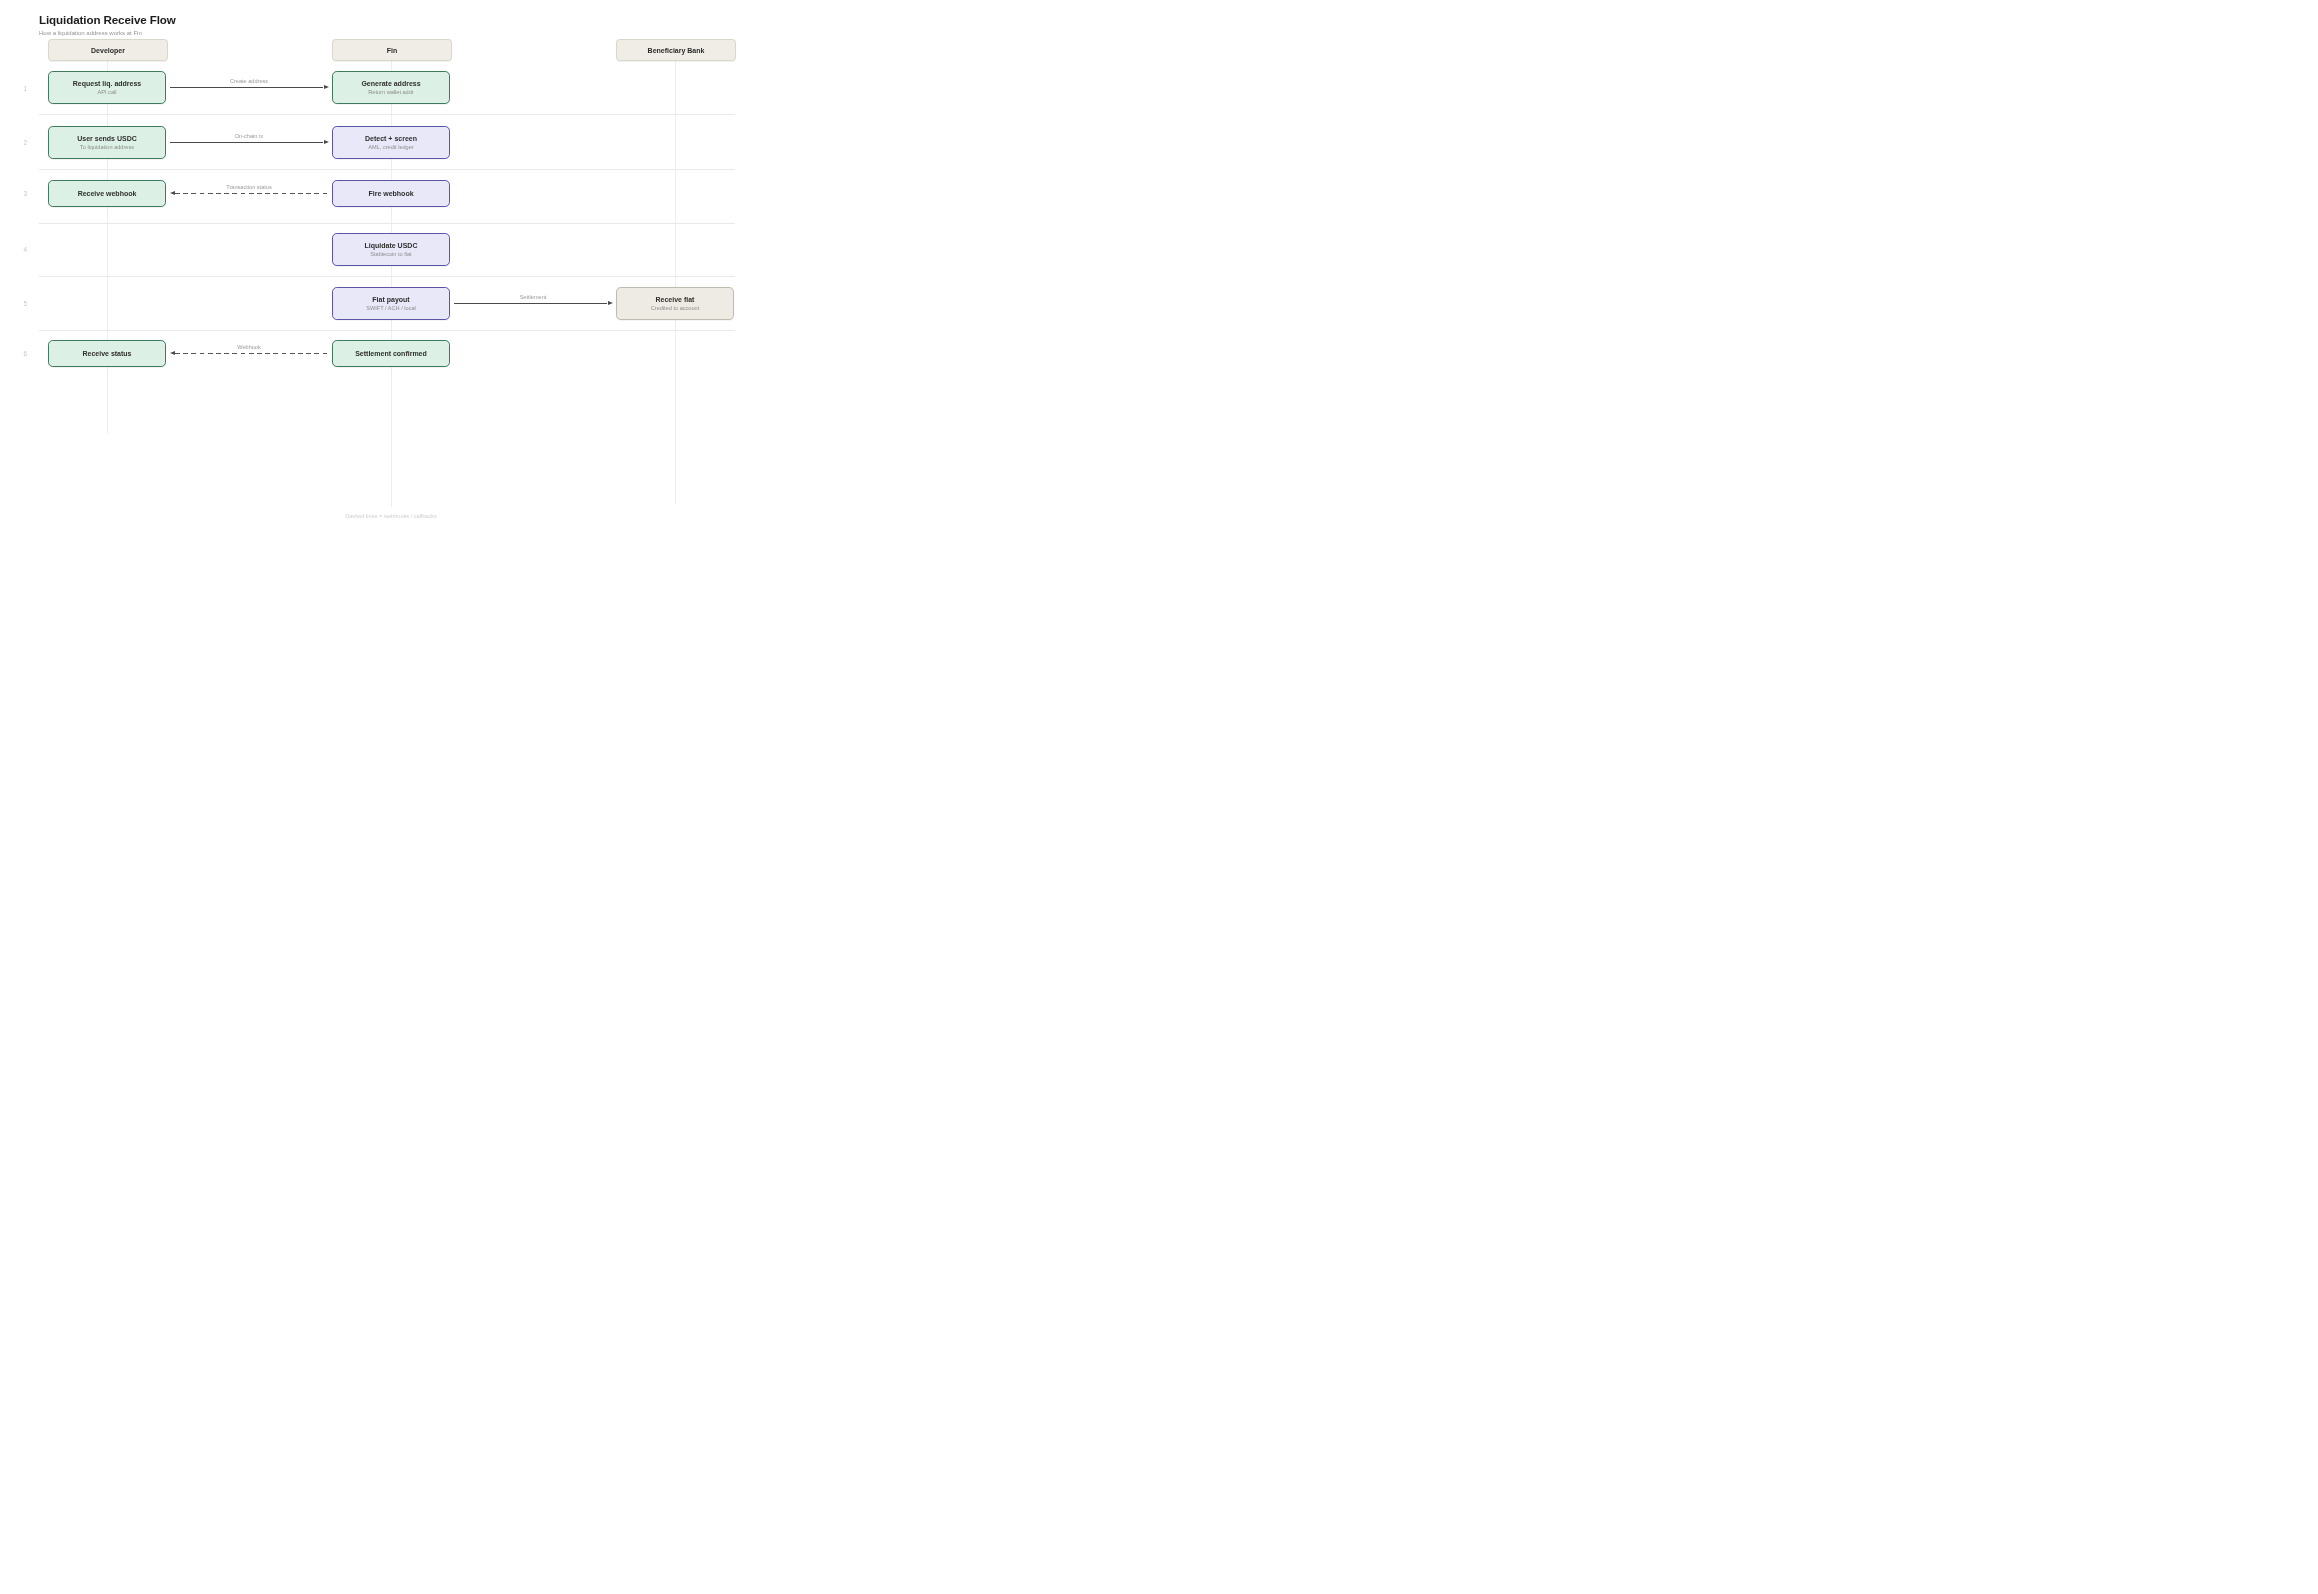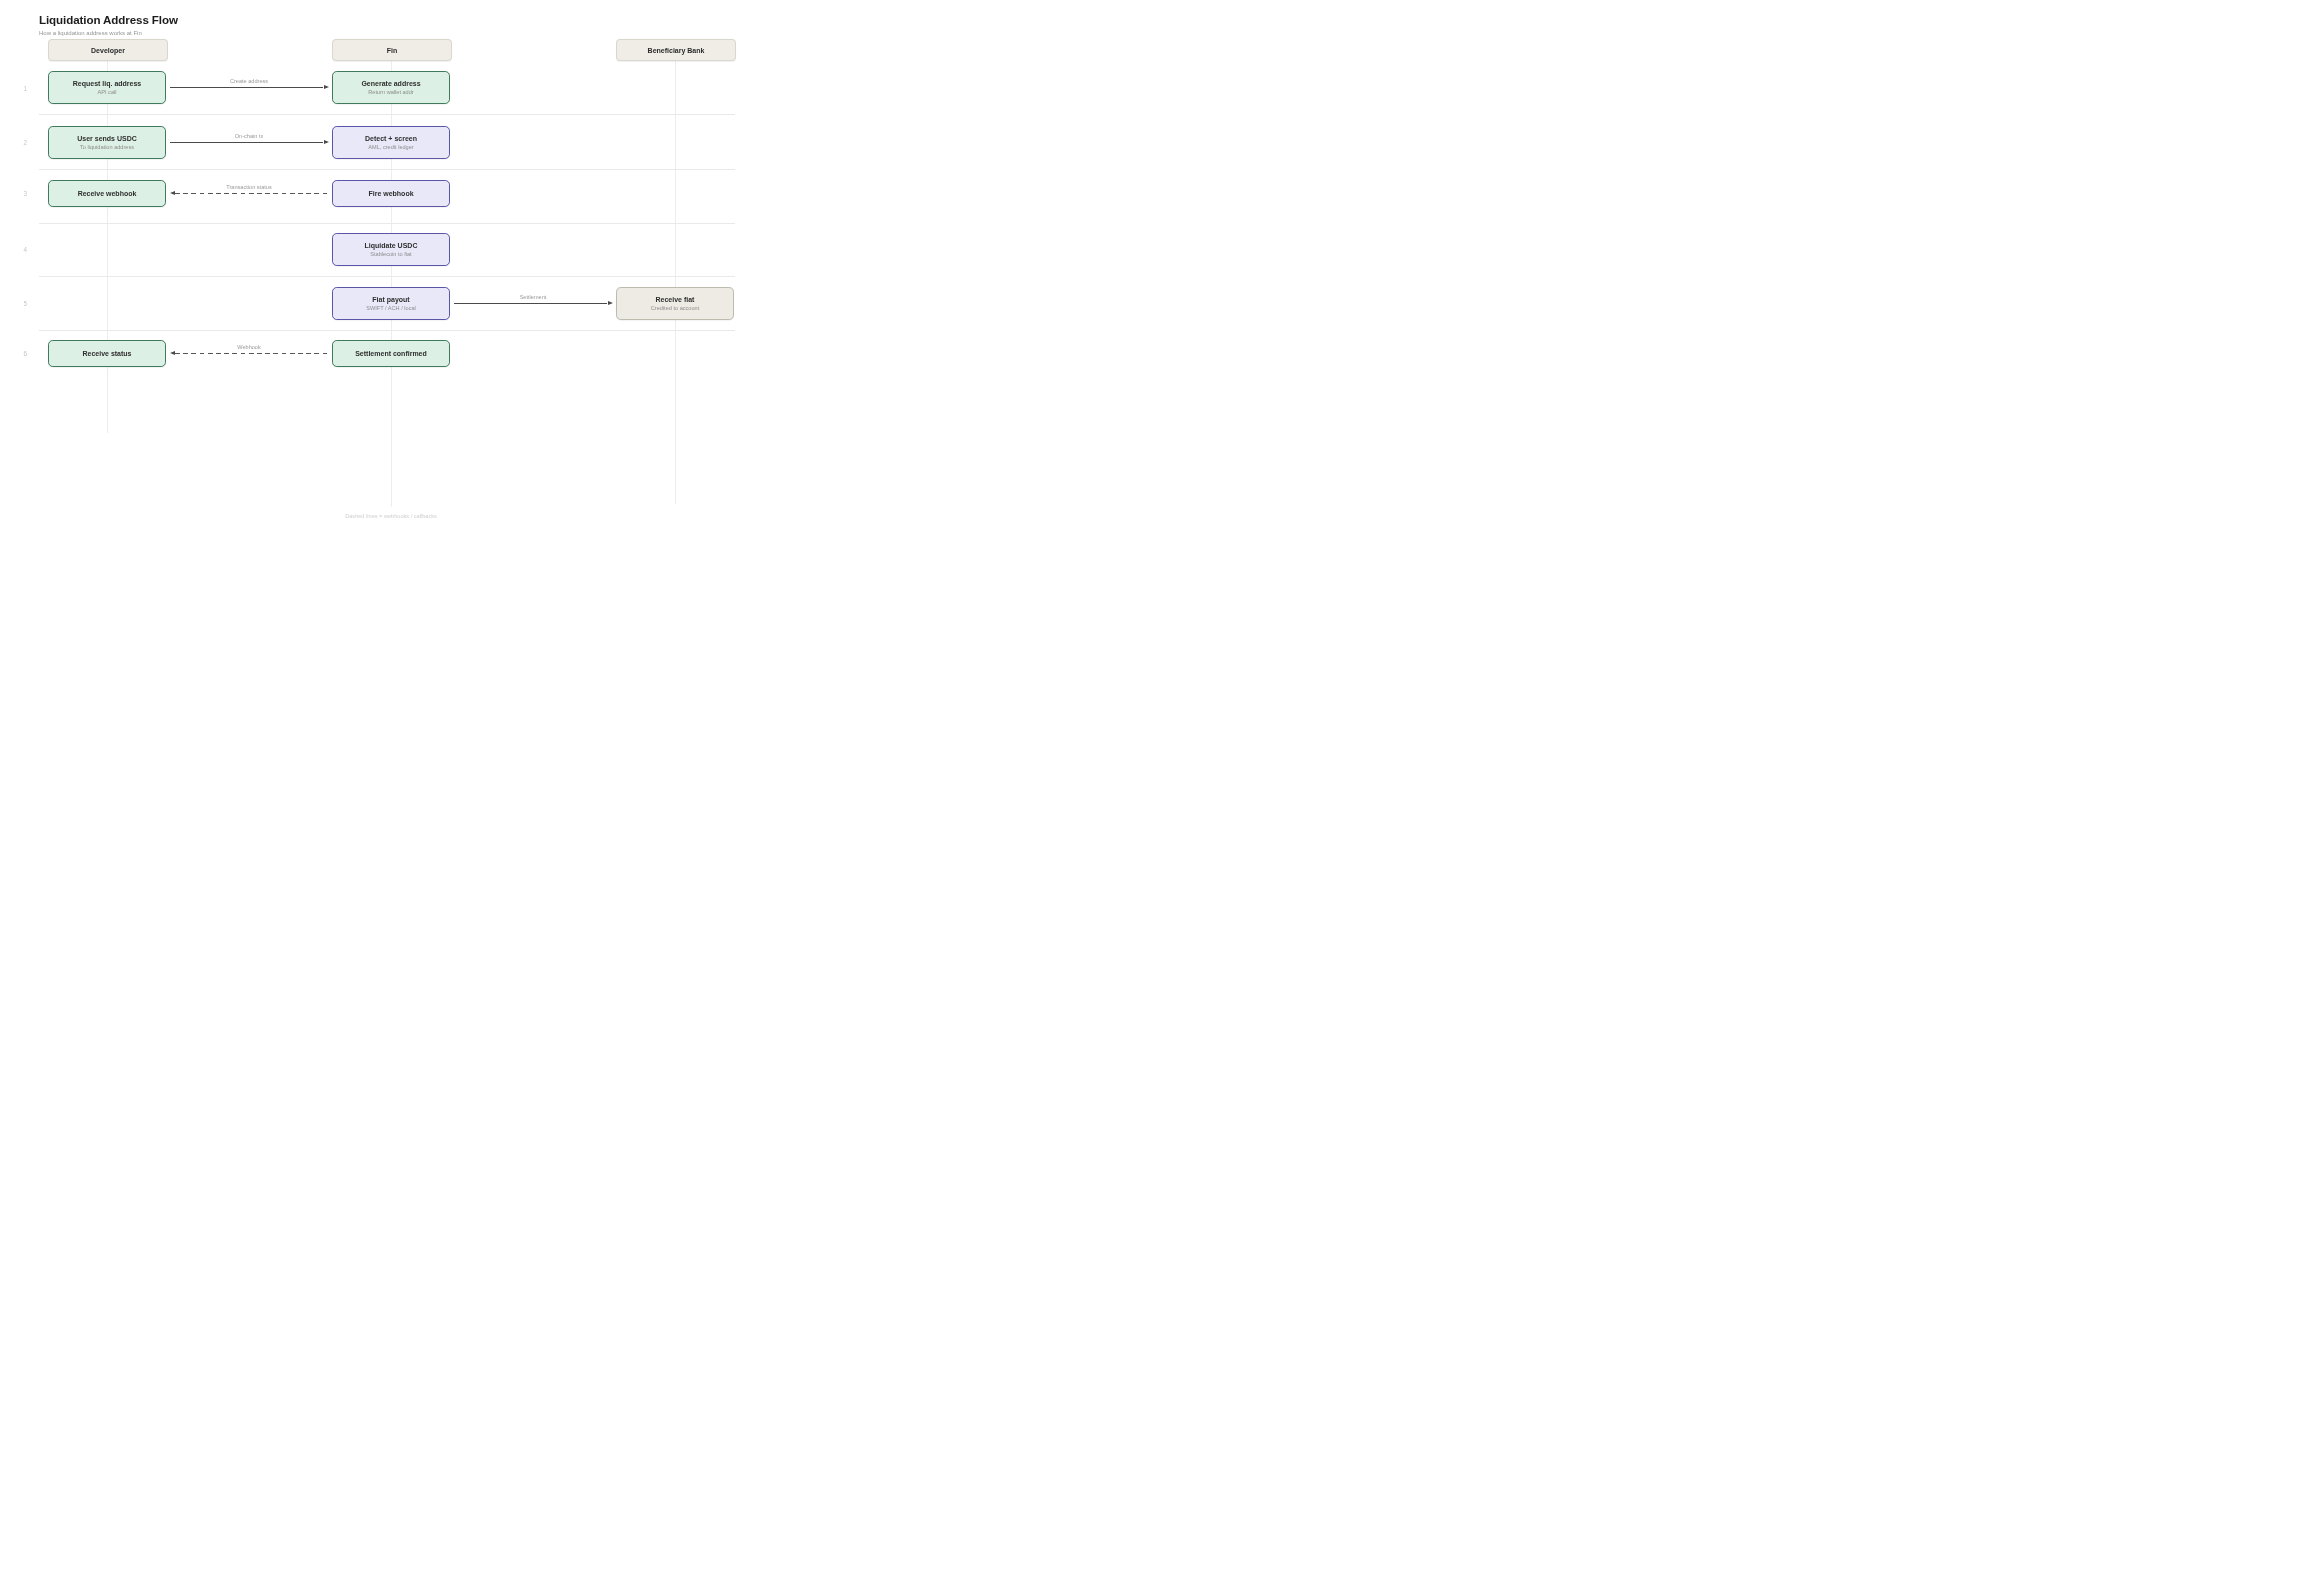--- a/index.html
+++ b/index.html
@@ -60,21 +60,21 @@
     font-size:5.6px;color:#9a9a9a;}
 
   .footer-note{position:absolute;left:246px;top:513px;width:290px;text-align:center;
     font-size:5.6px;color:#cfcfcf;}
 </style>
 </head>
 <body>
 
 <div class="canvas">
 
-  <h1 class="page-title">Liquidation Address Flow</h1>
+  <h1 class="page-title">Liquidation Receive Flow</h1>
   <div class="page-subtitle">How a liquidation address works at Fin</div>
 
   <div class="lifeline" style="left:107px;top:60px;height:373px"></div>
   <div class="lifeline" style="left:391px;top:60px;height:447px"></div>
   <div class="lifeline" style="left:675px;top:60px;height:444px"></div>
 
   <div class="lane-header" style="left:48px">
     <span>Developer</span>
   </div>
   <div class="lane-header" style="left:332px">

